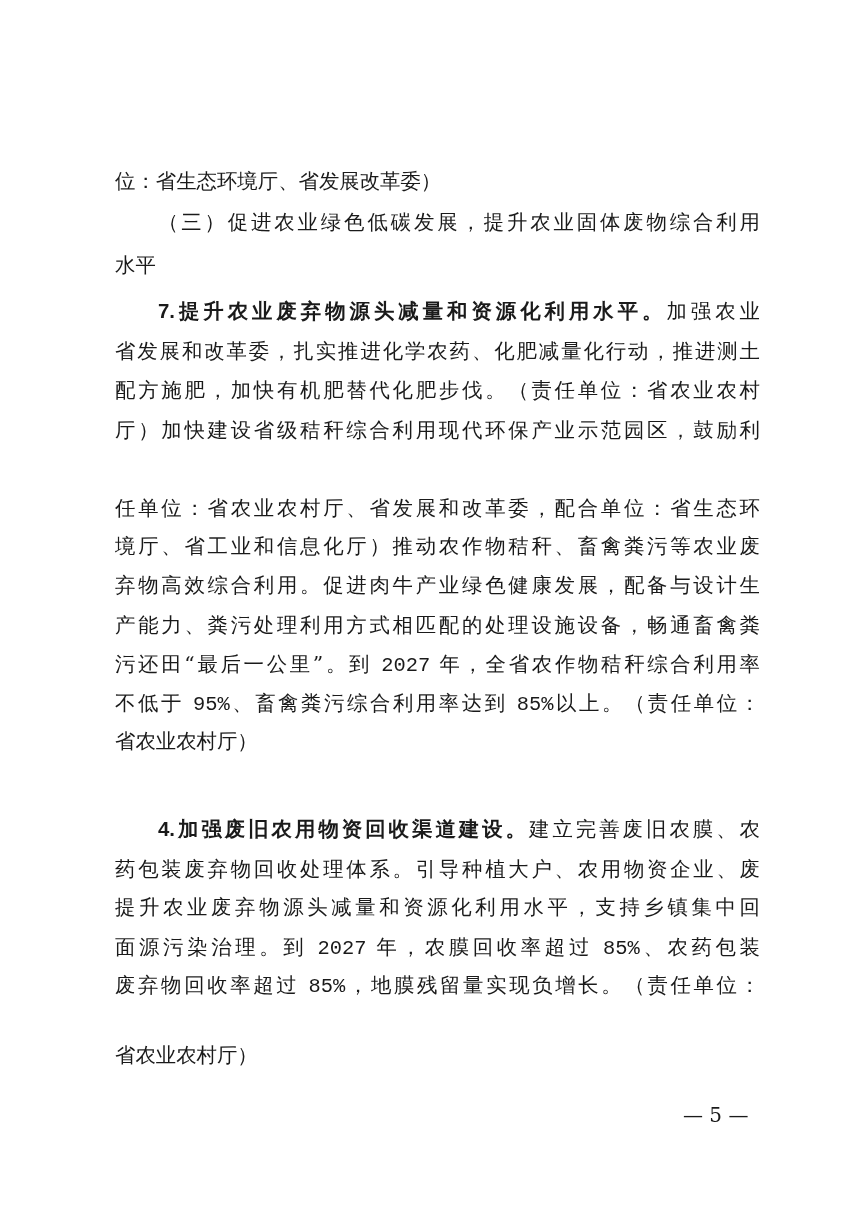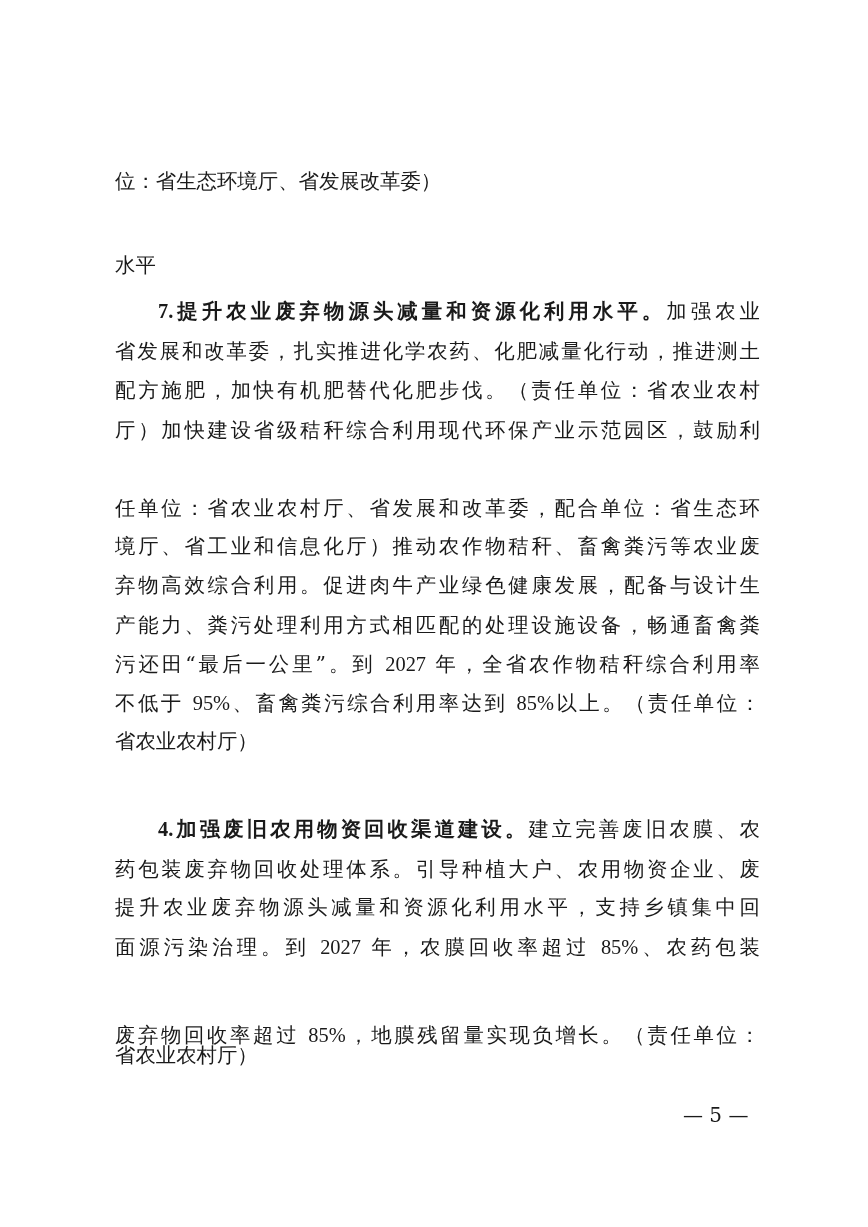--- a/index.html
+++ b/index.html
@@ -4,47 +4,48 @@
 <style>
   html, body { margin: 0; padding: 0; background: #ffffff; }
   body { width: 868px; height: 1227px; position: relative; overflow: hidden;
          font-family: "DejaVu Serif", serif; color: #1a1a1a; }
   .page { position: absolute; left: 0; top: 0; width: 776px; height: 1227px; }
   .line { position: absolute; left: 115px; width: 645px; height: 30px;
           font-size: 20.4px; line-height: 30px; white-space: nowrap;
           text-align: justify; text-align-last: justify; letter-spacing: 0px; }
   .line.last { text-align-last: left; }
   .line.indent { left: 158px; width: 602px; }
-  .b { font-weight: bold; font-family: Liberation Serif, serif; }
-  .num { font-family: Liberation Serif, serif; margin-top: 30px; }
+  .b { font-weight: bold; font-family: Liberation Sans, sans-serif; }
+  .num { font-family: Liberation Mono, monospace; margin-top: 30px; }
   .pageno { position: absolute; left: 683px; top: 1100px; font-size: 20px;
             font-family: "DejaVu Serif", serif; line-height: 30px; }
 </style>
 </head>
 <body>
 
 <div class="page">
 
   <div class="line last" style="top:166px"><span>位：省生态环境厅、省发展改革委）</span></div>
 
+  <div class="line indent" style="top:207px"><span>（三）促进农业绿色低碳发展，提升农业固体废物综合利用</span></div>
   <div class="line last" style="top:250px"><span>水平</span></div>
 
   <div class="line indent" style="top:296px"><span class="b">7.提升农业废弃物源头减量和资源化利用水平。</span><span>加强农业</span></div>
   <div class="line" style="top:336px"><span>省发展和改革委，扎实推进化学农药、化肥减量化行动，推进测土</span></div>
   <div class="line" style="top:375px"><span>配方施肥，加快有机肥替代化肥步伐。（责任单位：省农业农村</span></div>
   <div class="line" style="top:415px"><span>厅）加快建设省级秸秆综合利用现代环保产业示范园区，鼓励利</span></div>
   <div class="line" style="top:493px"><span>任单位：省农业农村厅、省发展和改革委，配合单位：省生态环</span></div>
   <div class="line" style="top:531px"><span>境厅、省工业和信息化厅）推动农作物秸秆、畜禽粪污等农业废</span></div>
   <div class="line" style="top:570px"><span>弃物高效综合利用。促进肉牛产业绿色健康发展，配备与设计生</span></div>
   <div class="line" style="top:610px"><span>产能力、粪污处理利用方式相匹配的处理设施设备，畅通畜禽粪</span></div>
   <div class="line" style="top:649px"><span>污还田“最后一公里”。到 </span><span class="num">2027</span><span> 年，全省农作物秸秆综合利用率</span></div>
   <div class="line" style="top:688px"><span>不低于 </span><span class="num">95%</span><span>、畜禽粪污综合利用率达到 </span><span class="num">85%</span><span>以上。（责任单位：</span></div>
   <div class="line last" style="top:726px"><span>省农业农村厅）</span></div>
 
   <div class="line indent" style="top:814px"><span class="b">4.加强废旧农用物资回收渠道建设。</span><span>建立完善废旧农膜、农</span></div>
   <div class="line" style="top:854px"><span>药包装废弃物回收处理体系。引导种植大户、农用物资企业、废</span></div>
   <div class="line" style="top:892px"><span>提升农业废弃物源头减量和资源化利用水平，支持乡镇集中回</span></div>
   <div class="line" style="top:932px"><span>面源污染治理。到 </span><span class="num">2027</span><span> 年，农膜回收率超过 </span><span class="num">85%</span><span>、农药包装</span></div>
-  <div class="line" style="top:1020px"><span>废弃物回收率超过 </span><span class="num">85%</span><span>，地膜残留量实现负增长。（责任单位：</span></div>
+  <div class="line" style="top:970px"><span>废弃物回收率超过 </span><span class="num">85%</span><span>，地膜残留量实现负增长。（责任单位：</span></div>
   <div class="line last" style="top:1040px"><span>省农业农村厅）</span></div>
 
   <div class="pageno">— 5 —</div>
 </div>
 
 </body></html>

